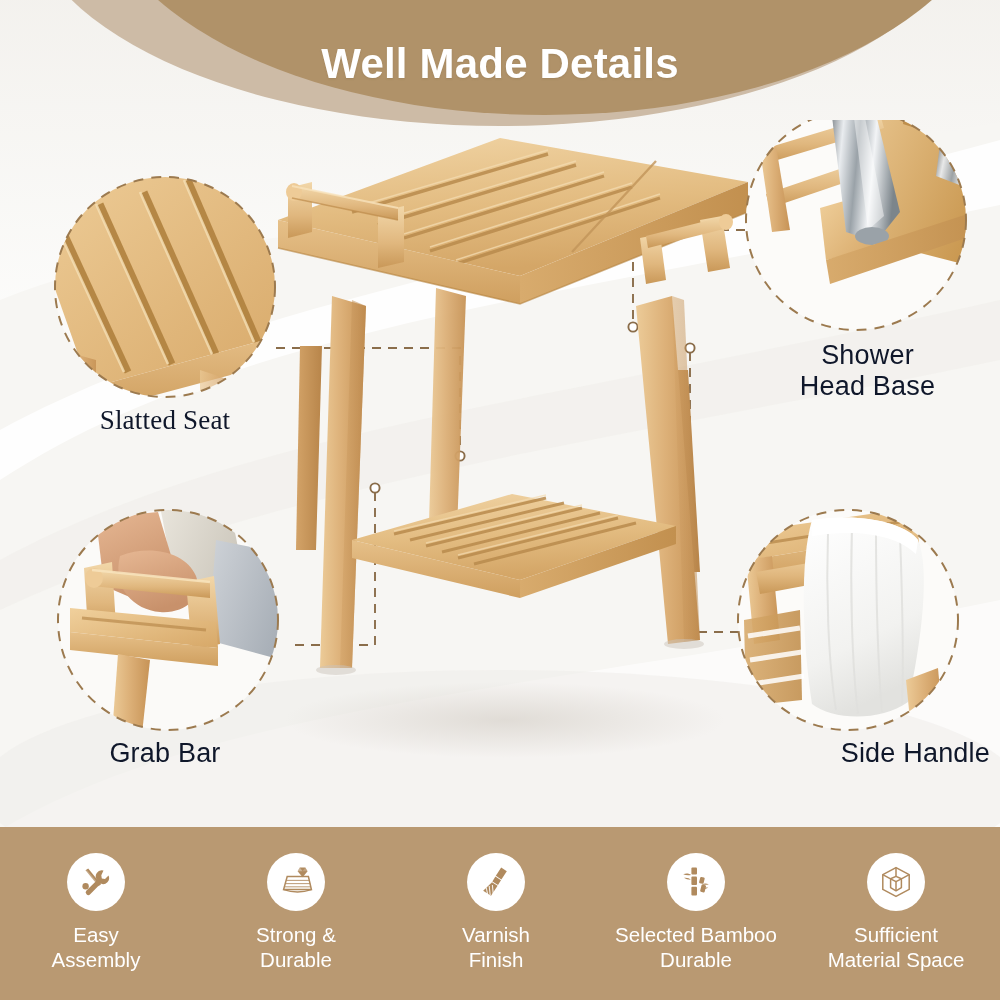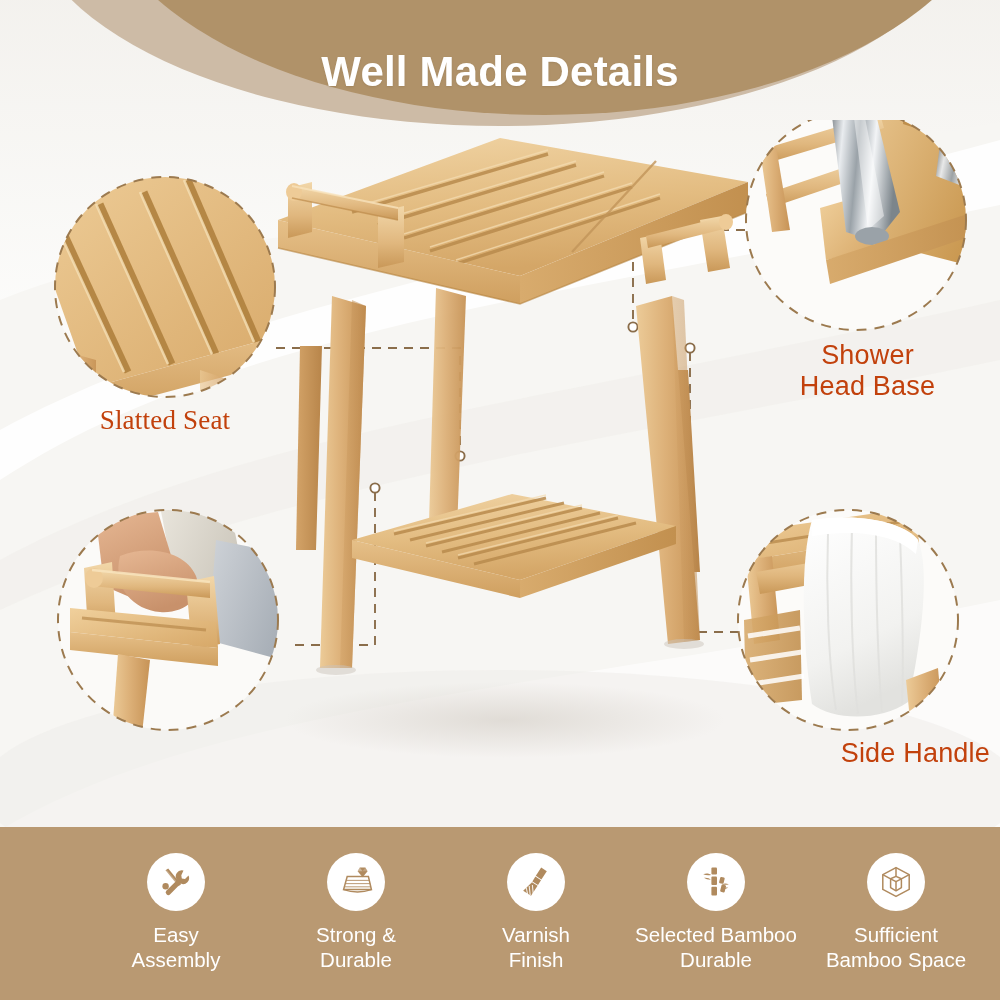--- a/index.html
+++ b/index.html
@@ -12,49 +12,49 @@
   }
   .stage { position:absolute; inset:0; }
 
   
   .bg-curves { position:absolute; inset:0; z-index:0; }
 
   
   .header { position:absolute; left:0; top:0; width:1000px; height:135px; z-index:2; overflow:hidden; }
   .header svg { display:block; }
   .header-title {
-    position:absolute; left:0; top:48px; width:1000px;
+    position:absolute; left:0; top:40px; width:1000px;
     text-align:center; color:#ffffff;
     font-size:42px; font-weight:bold; letter-spacing:.2px;
     font-family:"Liberation Sans", sans-serif;
     text-shadow:0 1px 2px rgba(120,95,65,.25);
     z-index:3;
   }
 
   
   .main { position:absolute; left:0; top:120px; width:1000px; height:710px; z-index:2; }
   .main svg { display:block; }
 
   
   .label {
-    position:absolute; color:#c2410c; font-size:27px; font-weight:500;
+    position:absolute; color:#0f172a; font-size:27px; font-weight:500;
     line-height:1.16; text-align:center; letter-spacing:.2px;
     font-family:"Liberation Sans", sans-serif; z-index:4; white-space:pre-line;
   }
   .lbl-slatted { left:20px;  top:405px; width:290px;font-family:Liberation Serif, serif; }
   .lbl-shower  { left:740px; top:340px; width:255px; }
   .lbl-grab    { left:20px;  top:738px; width:290px; }
   .lbl-side    { left:720px; top:738px; width:270px;text-align:right; }
 
   
   .footer {
     position:absolute; left:0; top:827px; width:1000px; height:173px;
     background:#b99972; z-index:5;
-    display:flex; align-items:flex-start; justify-content:flex-end;
-    padding:26px 14px 0 19px;
+    display:flex; align-items:flex-start; justify-content:space-between;
+    padding:26px 14px 0 6px;
   }
   .feature { width:180px; display:flex; flex-direction:column; align-items:center; }
   .feature-icon {
     width:58px; height:58px; border-radius:50%; background:#ffffff;
     display:flex; align-items:center; justify-content:center; margin-bottom:11px;
   }
   .feature-icon svg { display:block; }
   .feature-label {
     color:#ffffff; font-size:20.5px; line-height:1.22; text-align:center;
     font-family:"Liberation Sans", sans-serif; white-space:pre-line; font-weight:400;
@@ -376,20 +376,21 @@
       </g>
       <circle cx="848" cy="500" r="110" fill="none" stroke="#9c7a4f" stroke-width="2" stroke-dasharray="10,8"></circle>
     </g>
 
   </svg>
   </div>
 
   <div class="label lbl-slatted">Slatted Seat</div>
   <div class="label lbl-shower">Shower
 Head Base</div>
+  <div class="label lbl-grab">Grab Bar</div>
   <div class="label lbl-side">Side Handle</div>
 
   <div class="footer">
 
     <div class="feature">
       <div class="feature-icon">
         <svg width="34" height="34" viewBox="0 0 34 34" fill="#b08a5e">
           <path d="M6.5 5.2 L9.2 3.4 L22 19.2 L19.6 21.2 Z"></path>
           <path d="M5.4 6.6 L8 4.9 L21 20.4 L18.8 22.2 Z" fill="#fff" opacity="0.25"></path>
           <circle cx="6.6" cy="21.2" r="3.2"></circle>
@@ -462,18 +463,18 @@
       <div class="feature-icon">
         <svg width="34" height="34" viewBox="0 0 34 34" fill="none" stroke="#b08a5e" stroke-width="1.5" stroke-linejoin="round">
           <path d="M17 2.6 L30.2 9.6 L30.2 24.4 L17 31.4 L3.8 24.4 L3.8 9.6 Z"></path>
           <path d="M17 2.6 L17 11.4"></path>
           <path d="M3.8 9.6 L11.6 13.8 L11.6 22.6 L17 25.8 L22.4 22.6 L22.4 13.8 L30.2 9.6"></path>
           <path d="M11.6 13.8 L17 11.4 L22.4 13.8 L17 16.6 Z"></path>
           <path d="M17 16.6 L17 25.8"></path>
         </svg>
       </div>
       <div class="feature-label">Sufficient
-Bamboo Space</div>
+Material Space</div>
     </div>
 
   </div>
 
 </div>
 
 </body></html>

